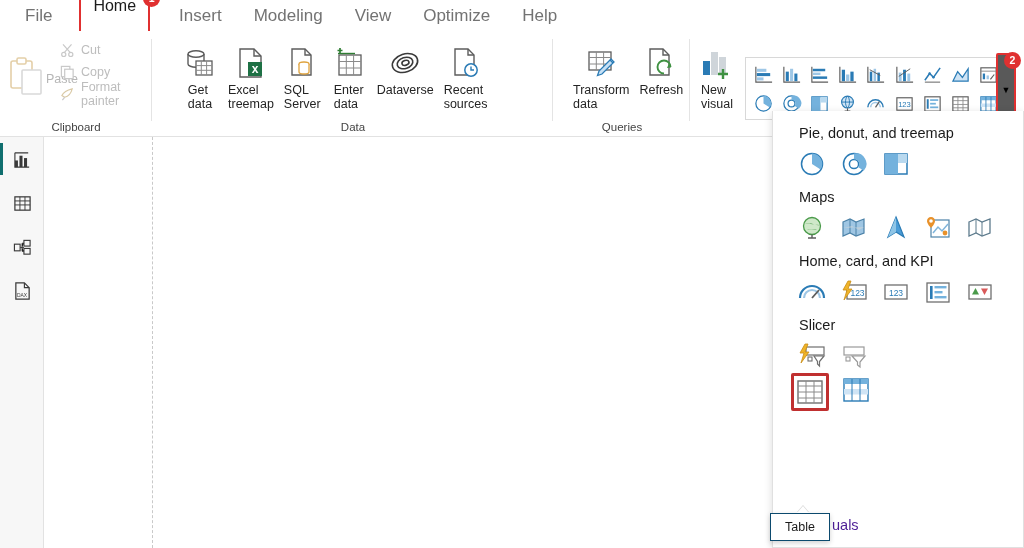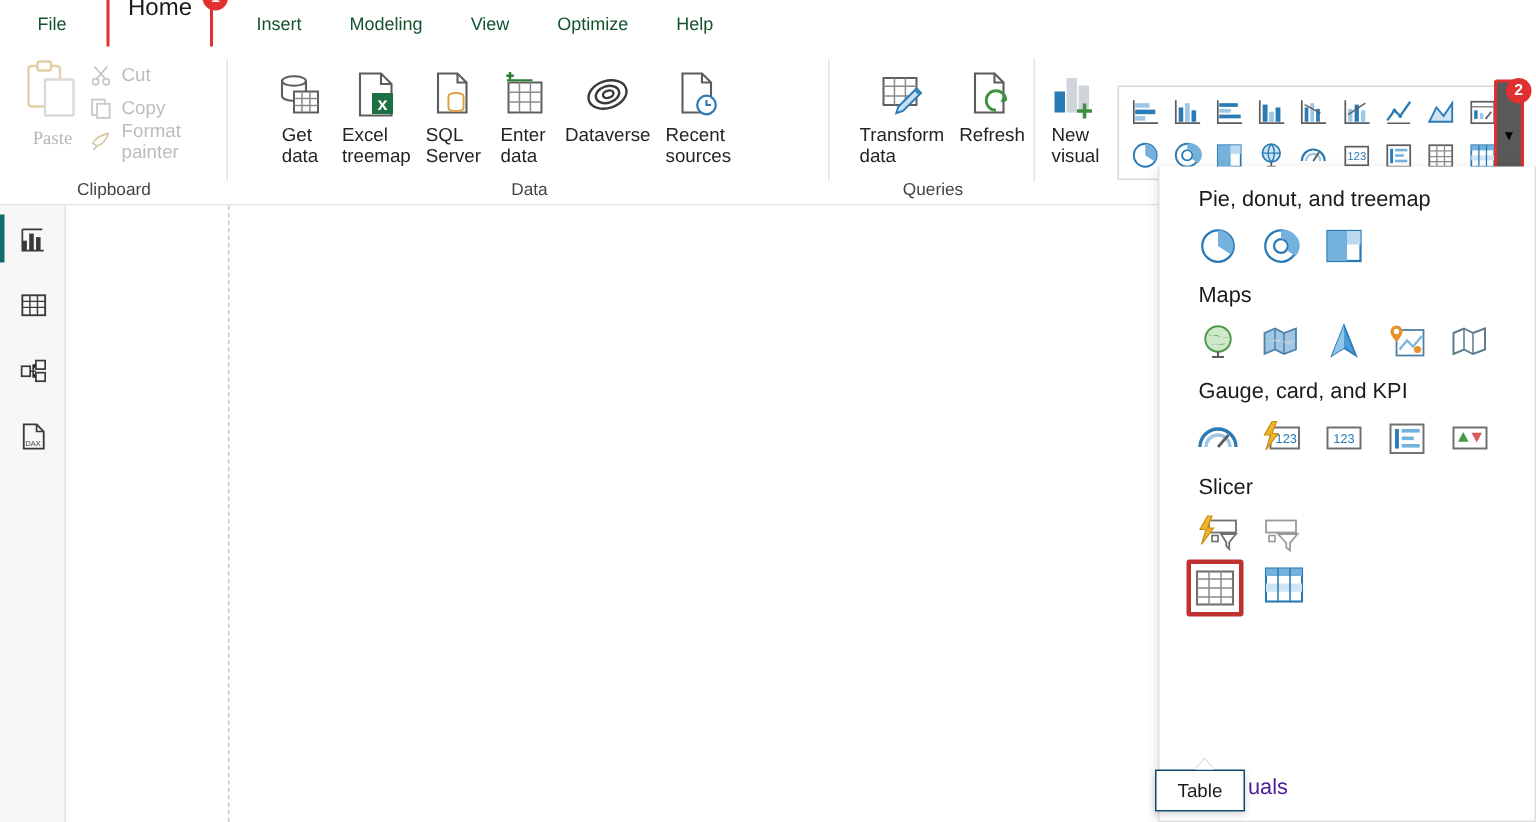--- a/index.html
+++ b/index.html
@@ -11,21 +11,21 @@
     position:relative;
   }
 
   
   .menubar{
     position:absolute; top:0; left:0; width:1024px; height:31px;
     background:#ffffff;
     display:flex; align-items:center;
   }
   .menu-item{
-    font-size:12px; color:#14532d; padding:4px 9px;
+    font-size:17px; color:#737373; padding:4px 9px;
     white-space:nowrap; cursor:default; position:relative;
   }
   .menu-file{ margin-left:16px; }
   .menu-home-wrap{ position:relative; margin:0 6px 0 18px; }
   .menu-home{
     font-size:16px; font-weight:400; color:#1b1b1b;
     border:2.5px solid #e03030; border-radius:2px;
     padding:1px 12px 20px 12px; position:relative; background:#fff;
   }
   .home-underline{
@@ -51,21 +51,21 @@
     font-size:11.5px; color:#444;
   }
   .rsep{
     position:absolute; top:8px; width:1px; height:82px; background:#e4e4e4;
   }
 
   
   .clip{ left:0; width:152px; }
   .paste{
     position:absolute; left:8px; top:8px; width:54px; height:74px;
-    display:flex; flex-direction:column; align-items:center; justify-content:flex-start;font-family:Liberation Serif, serif;
+    display:flex; flex-direction:row; align-items:center; justify-content:flex-start;
   }
   .paste-lbl{ font-size:12.5px; color:#b6b6b6; margin-top:6px; }
   .clip-cmds{ position:absolute; left:56px; top:8px; width:96px; }
   .clip-cmd{
     display:flex; align-items:center; height:22px; gap:6px;
     font-size:12.5px; color:#bdbdbd; padding-left:4px;
   }
   .ico{ display:inline-flex; align-items:center; justify-content:center; }
 
   
@@ -619,21 +619,21 @@
         </svg>
     </div>
     <div class="vcell">
       <svg width="28" height="28" viewBox="0 0 28 28">
           <path d="M3 8 L10 5 L16 8 L24 5 V19 L16 22 L10 19 L3 22 Z" fill="#fff" stroke="#5c7a8c" stroke-width="1.3"></path>
           <path d="M10 5 V19 M16 8 V22" stroke="#5c7a8c" stroke-width="1"></path>
         </svg>
     </div>
   </div>
 
-  <div class="vsec-title">Gauge, card, and KPI</div>
+  <div class="vsec-title">Home, card, and KPI</div>
   <div class="vrow">
     <div class="vcell">
       <svg width="30" height="28" viewBox="0 0 30 28">
           <path d="M3 20 A12 12 0 0 1 27 20" fill="none" stroke="#2a7bb5" stroke-width="2.2"></path>
           <path d="M7 20 A8 8 0 0 1 23 20" fill="none" stroke="#9ec7e6" stroke-width="2.2"></path>
           <path d="M15 20 L22 12" stroke="#5c5c5c" stroke-width="1.8"></path>
         </svg>
     </div>
     <div class="vcell">
       <svg width="30" height="28" viewBox="0 0 30 28">

